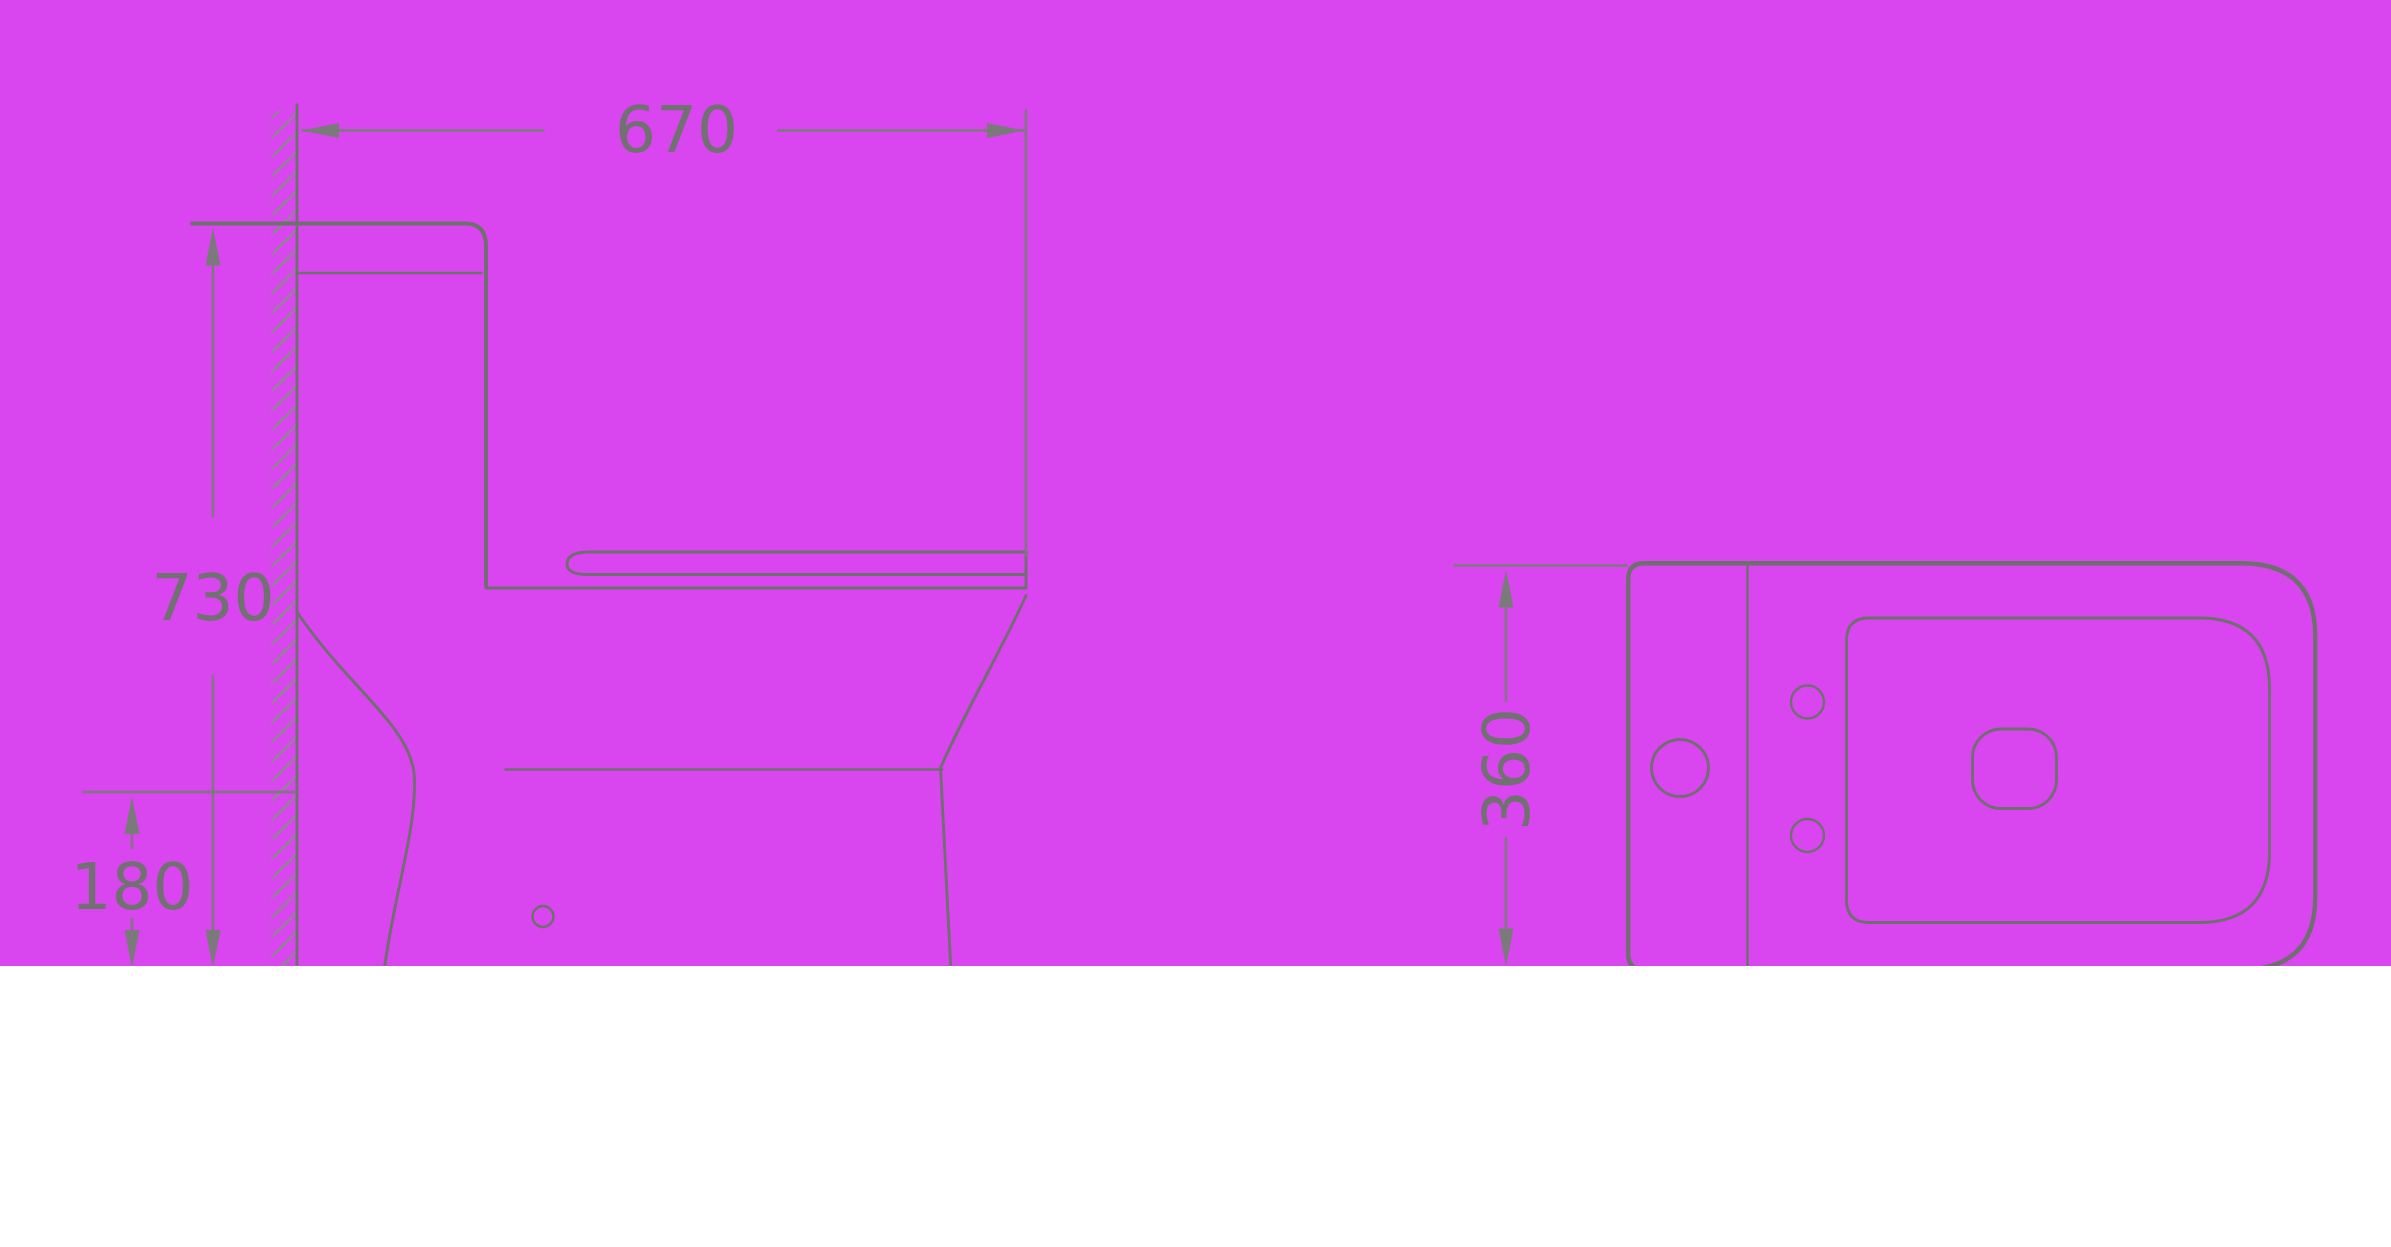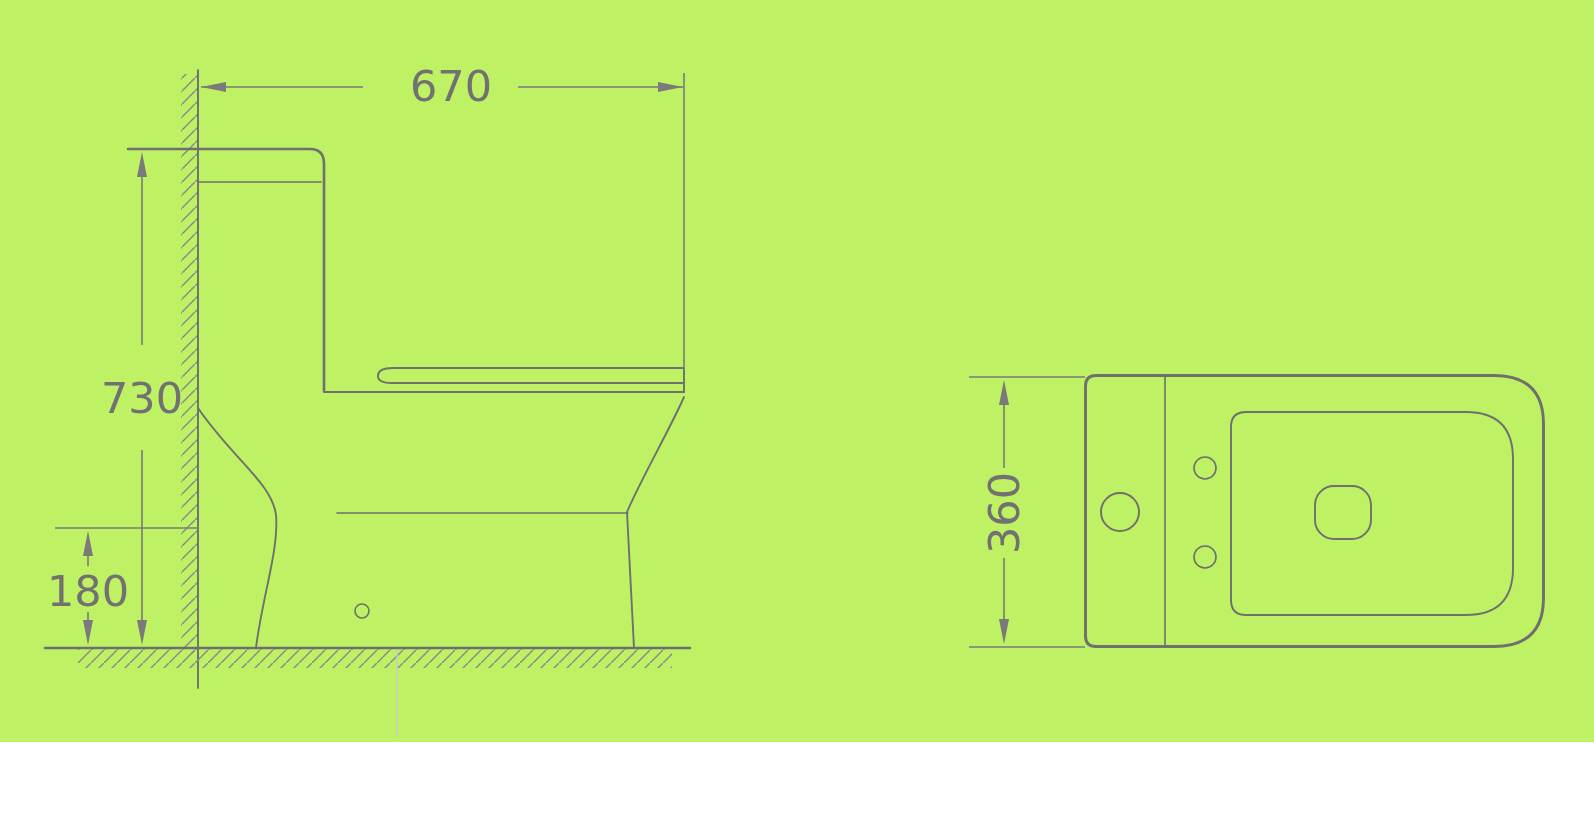--- a/index.html
+++ b/index.html
@@ -1,16 +1,16 @@
 <!DOCTYPE html>
 <html><head>
 <meta charset="utf-8">
 <style>
   html,body{margin:0;padding:0;background:#ffffff;}
-  .canvas{position:relative;width:1594px;height:742px;background:#bef264;overflow:hidden;
+  .canvas{position:relative;width:1594px;height:644px;background:#d946ef;overflow:hidden;
           font-family:"DejaVu Sans","Liberation Sans",sans-serif;}
   svg{display:block;}
   .outline{stroke:#6f6f6f;fill:none;stroke-width:2.2;stroke-linecap:round;stroke-linejoin:round;}
   .heavy{stroke-width:2.6;}
   .xheavy{stroke-width:2.9;}
   .med{stroke-width:1.9;}
   .thin{stroke-width:1.6;}
   .dimline{stroke:#7a7a7a;fill:none;stroke-width:1.6;stroke-linecap:butt;}
   .arrow{fill:#7a7a7a;stroke:none;}
   .dimtext{fill:#717171;font-size:43px;font-family:"DejaVu Sans","Liberation Sans",sans-serif;}

